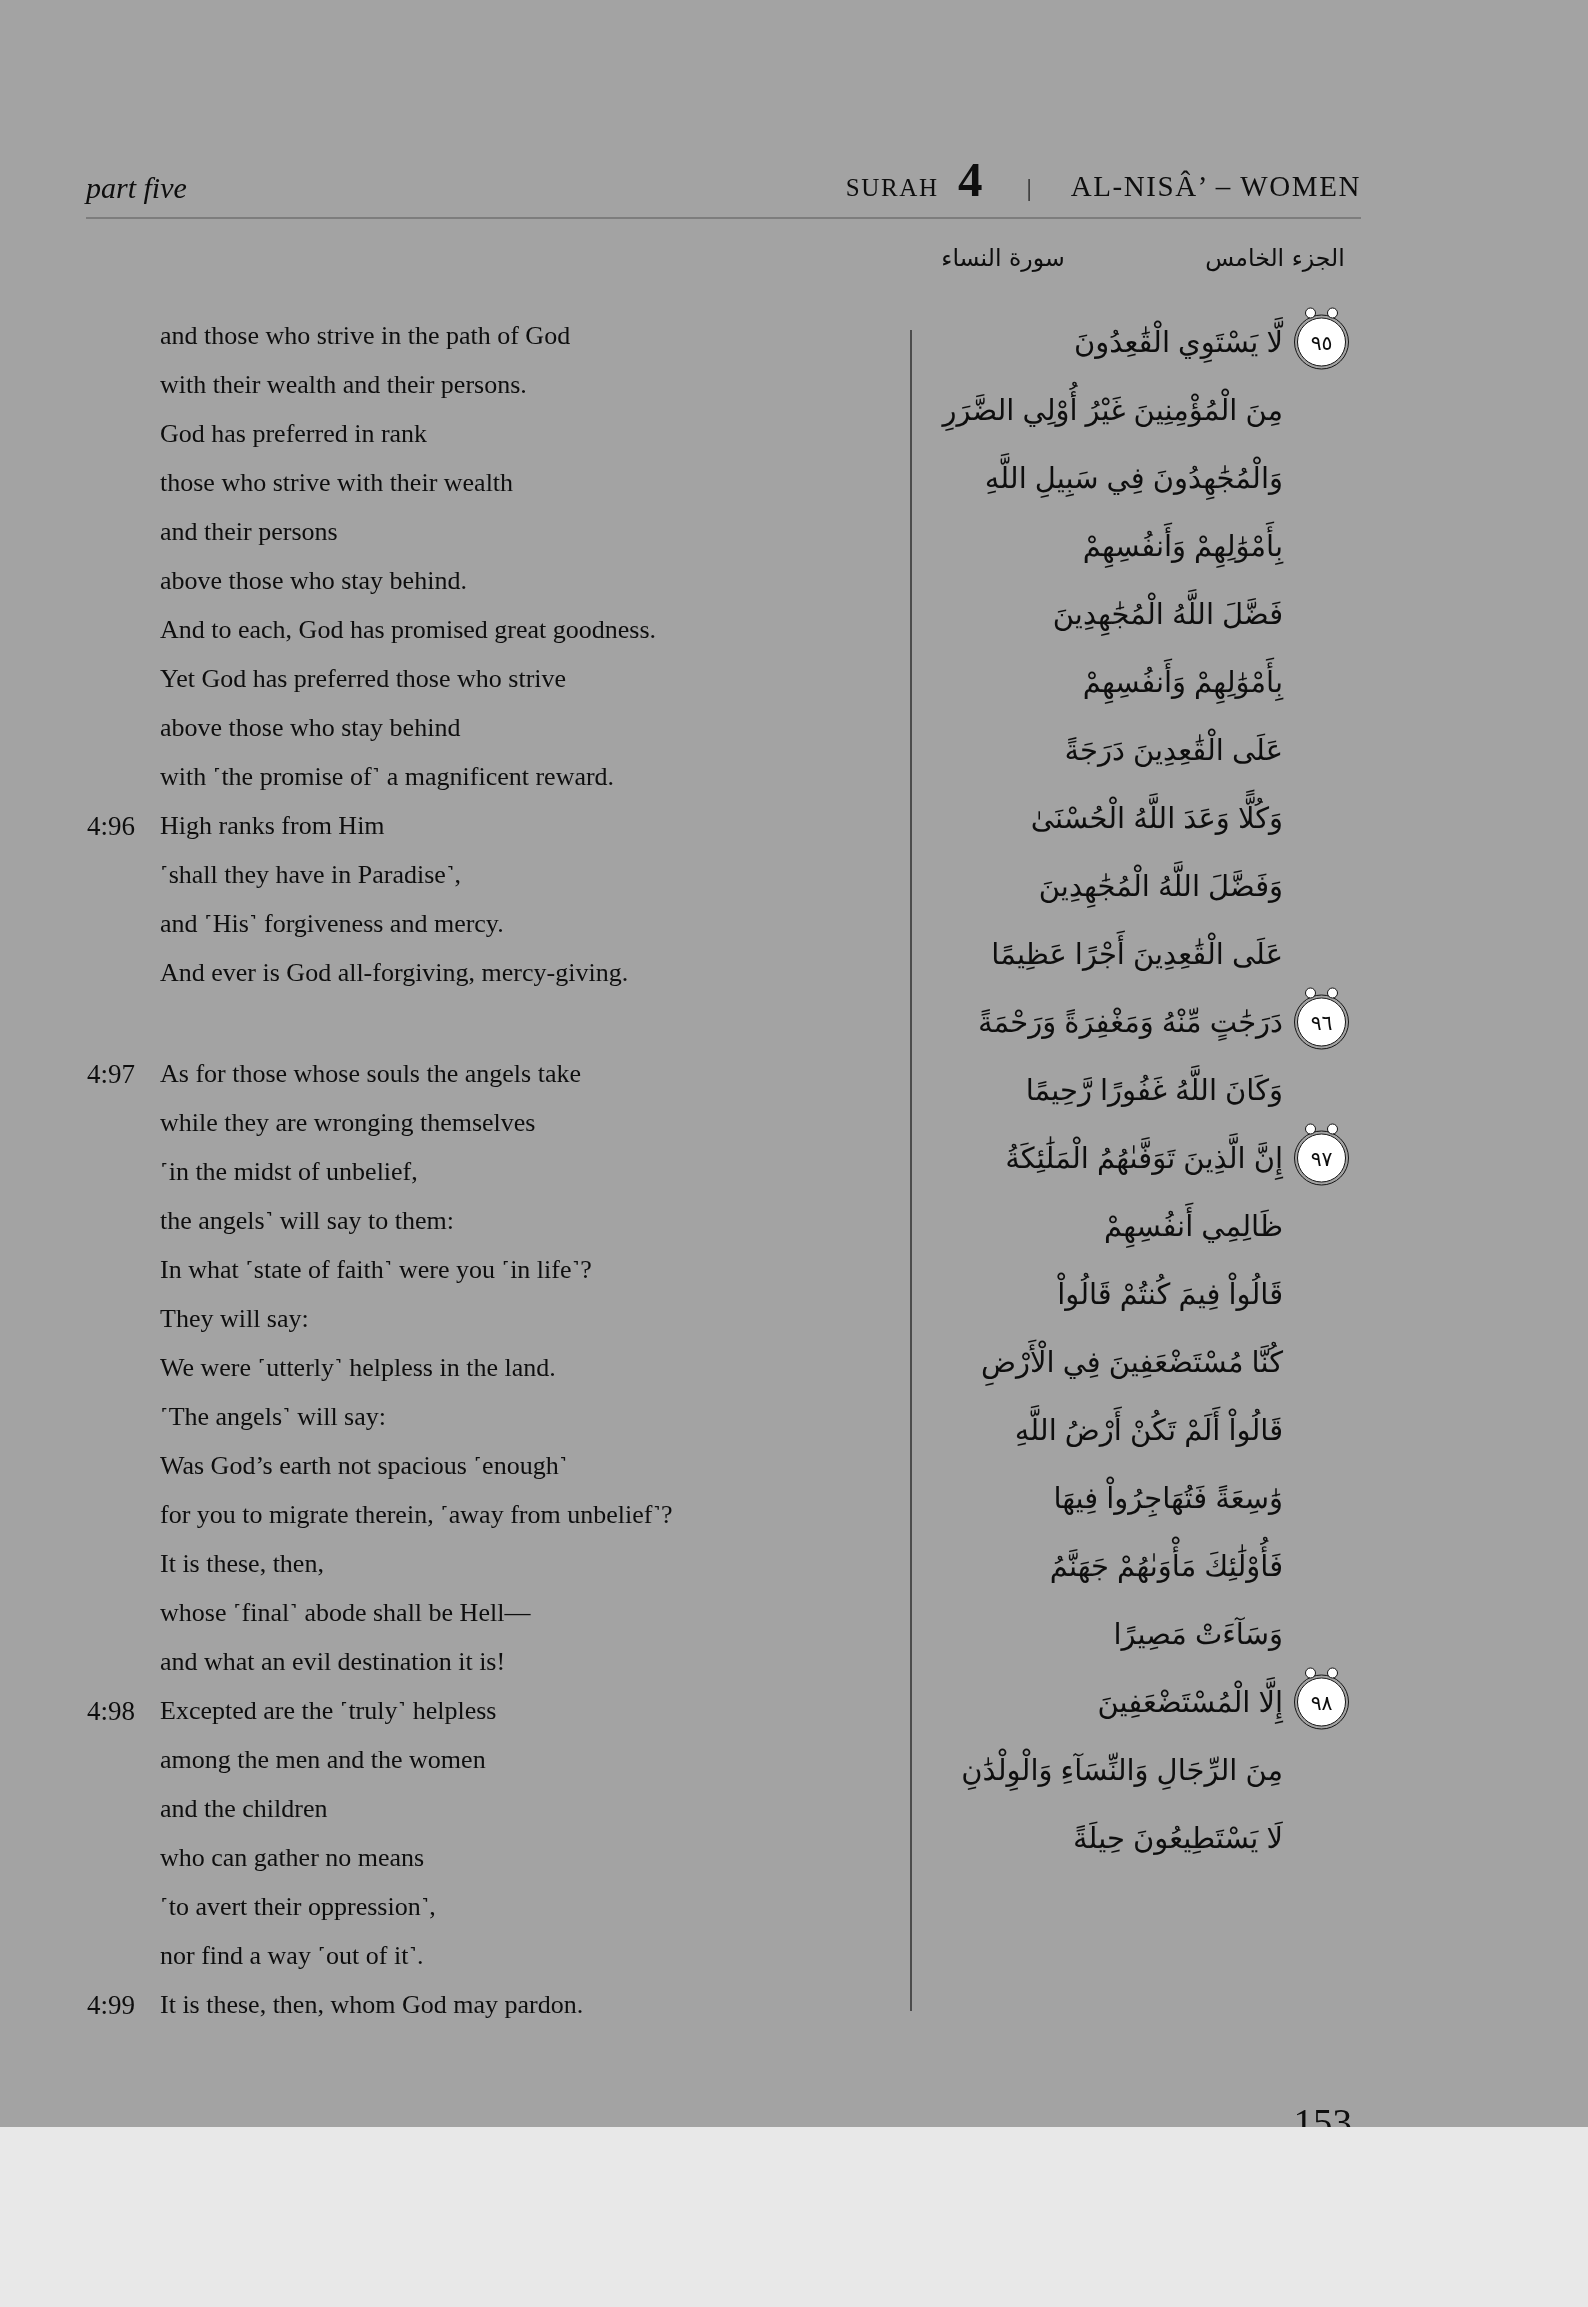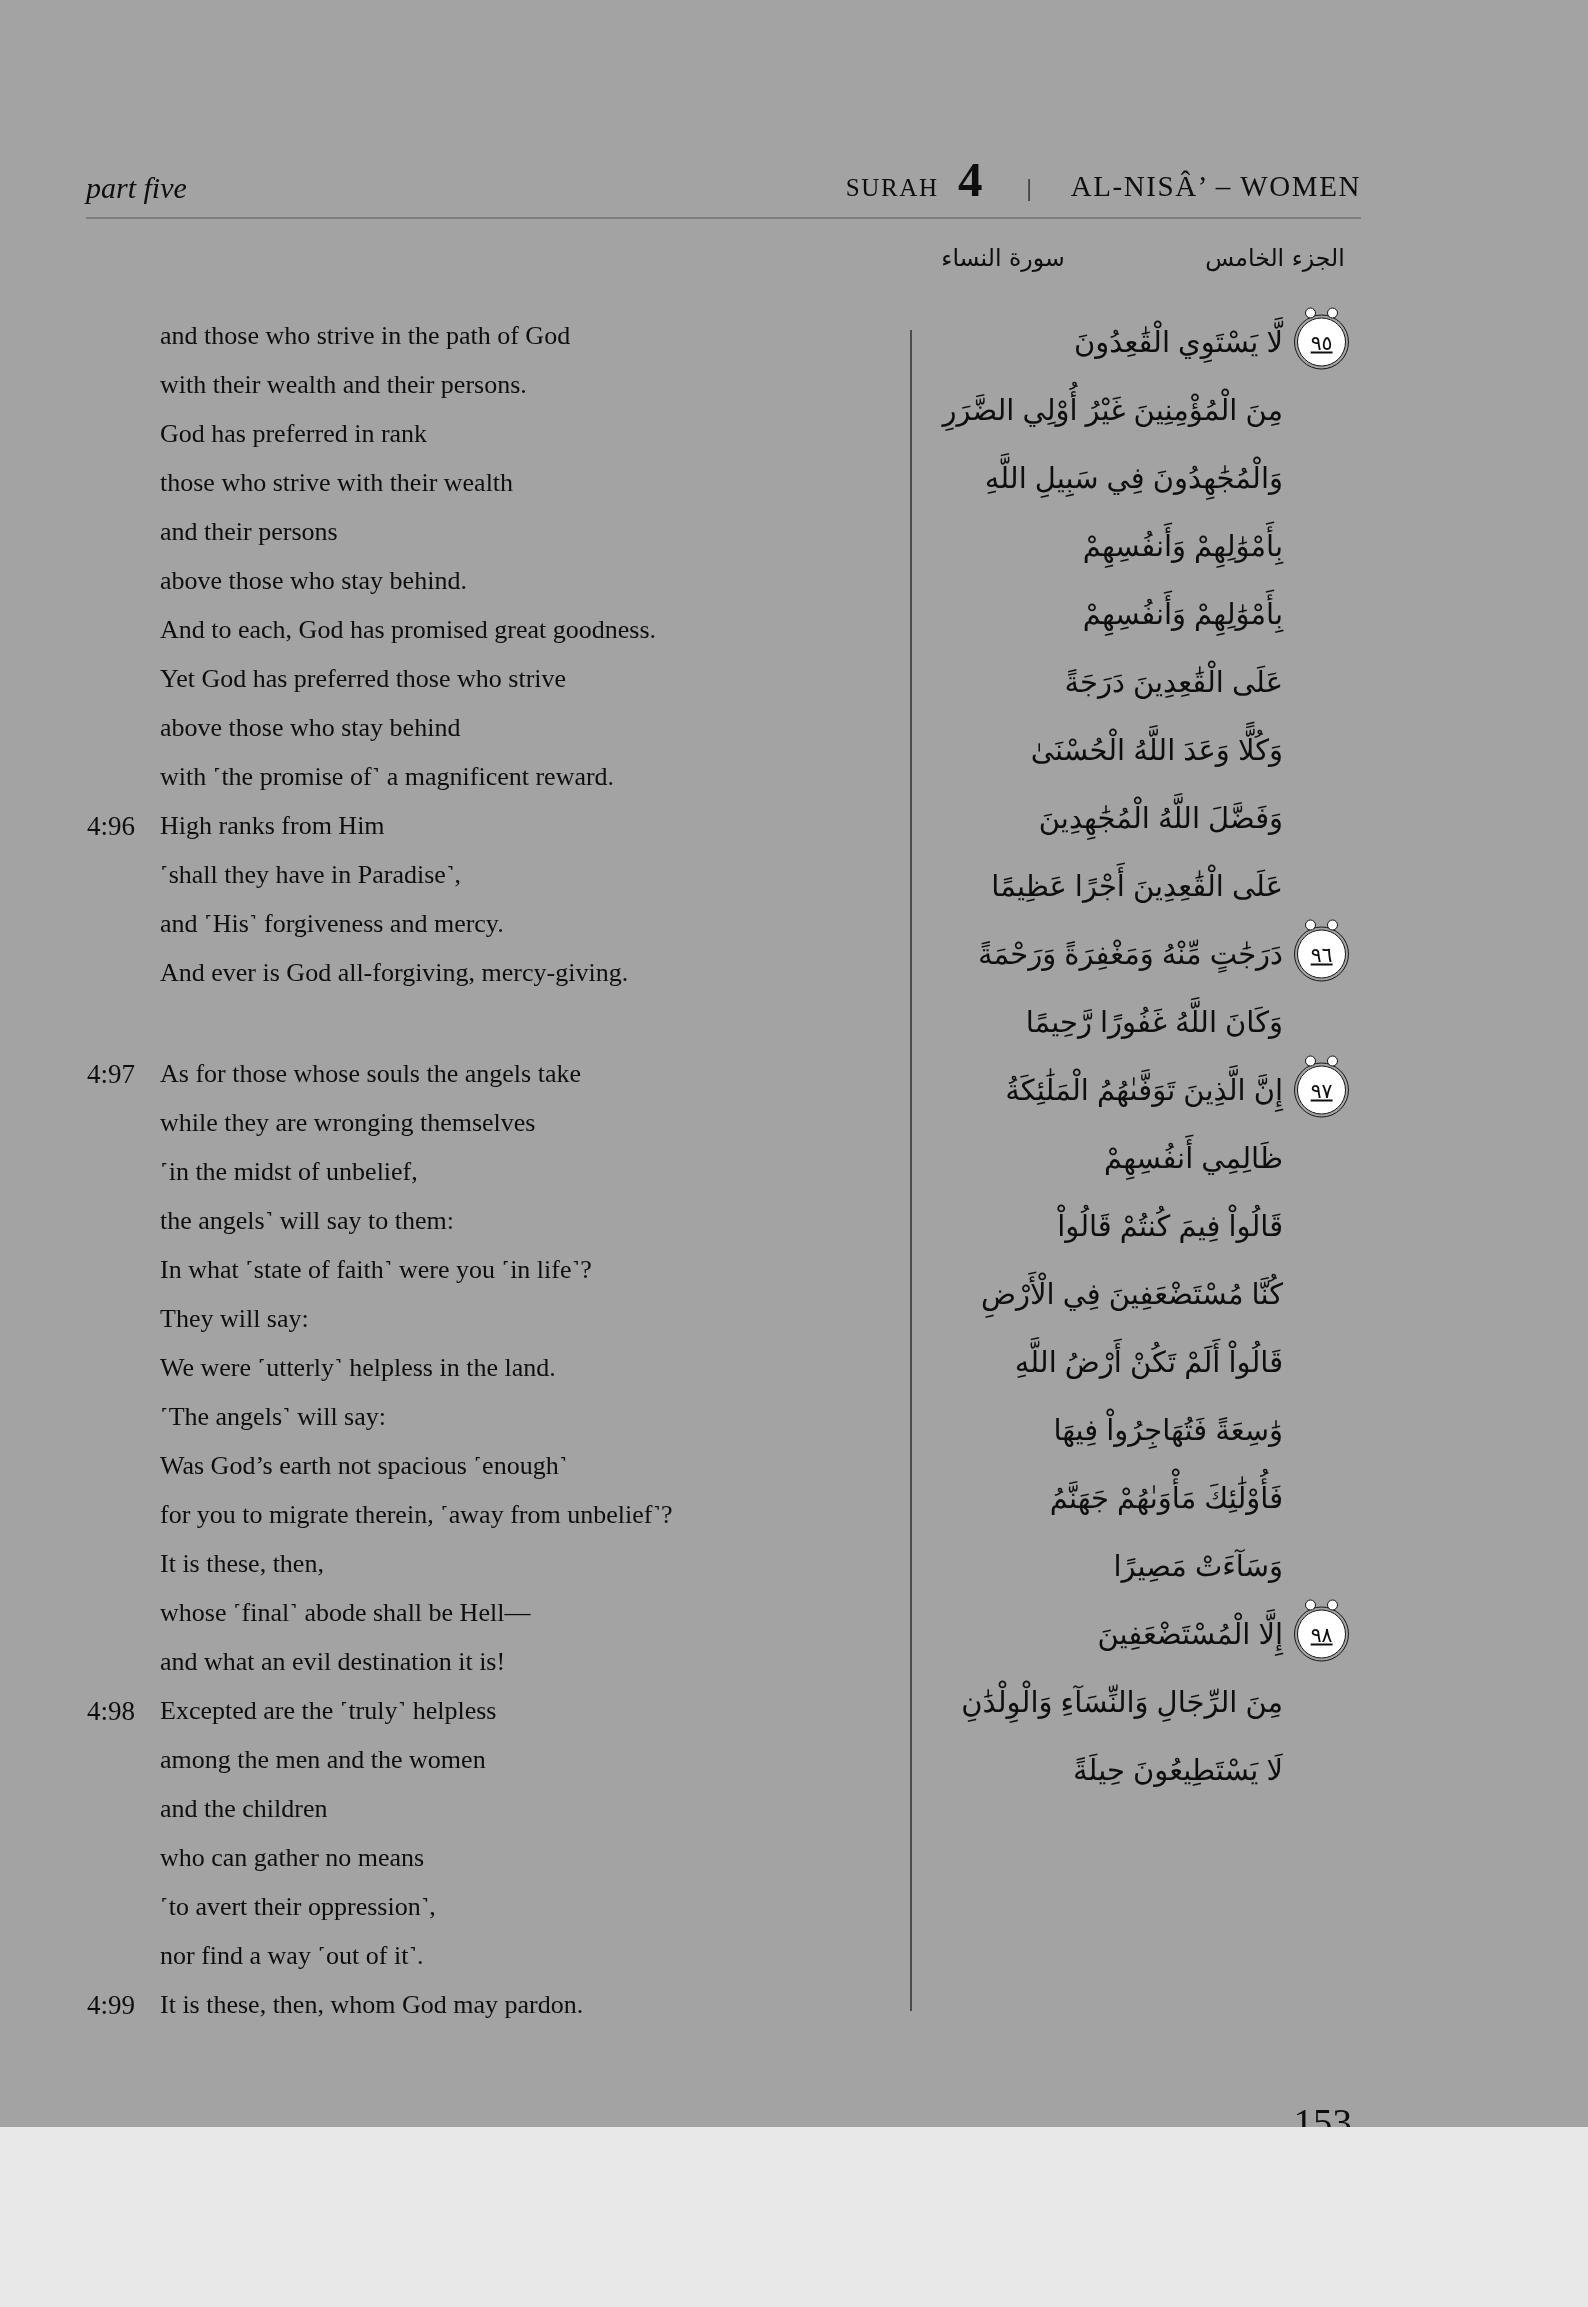--- a/index.html
+++ b/index.html
@@ -61,21 +61,21 @@
   .atext {
     font-family:Liberation Sans, sans-serif; font-size:29px; white-space:nowrap;
     line-height:1.0;
   }
   .marker {
     position:absolute; right:4.9px; top:50%; transform:translateY(-50%);
     width:49px; height:49px; box-sizing:border-box;
     border:1.6px solid #151515; border-radius:50%;
     outline:1.6px solid #151515; outline-offset:2.4px;
     display:flex; align-items:center; justify-content:center;
-    font-family:"DejaVu Sans",sans-serif; font-size:20.4px; background:#fff;text-decoration:underline;
+    font-family:"DejaVu Sans",sans-serif; font-size:20.4px; background:#fff;
   }
   .marker::before, .marker::after {
     content:""; position:absolute; width:9px; height:9px; background:#fff;
     border:1.6px solid #151515; border-radius:50%; top:-10.6px;
   }
   .marker::before { left:7.3px; }
   .marker::after  { right:7.3px; }
 
   
   .page-number {
@@ -229,20 +229,24 @@
       <div class="aline">
         <span class="apad"></span>
         <span class="atext">وَالْمُجَٰهِدُونَ فِي سَبِيلِ اللَّهِ</span>
       </div>
       <div class="aline">
         <span class="apad"></span>
         <span class="atext">بِأَمْوَٰلِهِمْ وَأَنفُسِهِمْ</span>
       </div>
       <div class="aline">
         <span class="apad"></span>
+        <span class="atext">فَضَّلَ اللَّهُ الْمُجَٰهِدِينَ</span>
+      </div>
+      <div class="aline">
+        <span class="apad"></span>
         <span class="atext">بِأَمْوَٰلِهِمْ وَأَنفُسِهِمْ</span>
       </div>
       <div class="aline">
         <span class="apad"></span>
         <span class="atext">عَلَى الْقَٰعِدِينَ دَرَجَةً</span>
       </div>
       <div class="aline">
         <span class="apad"></span>
         <span class="atext">وَكُلًّا وَعَدَ اللَّهُ الْحُسْنَىٰ</span>
       </div>

